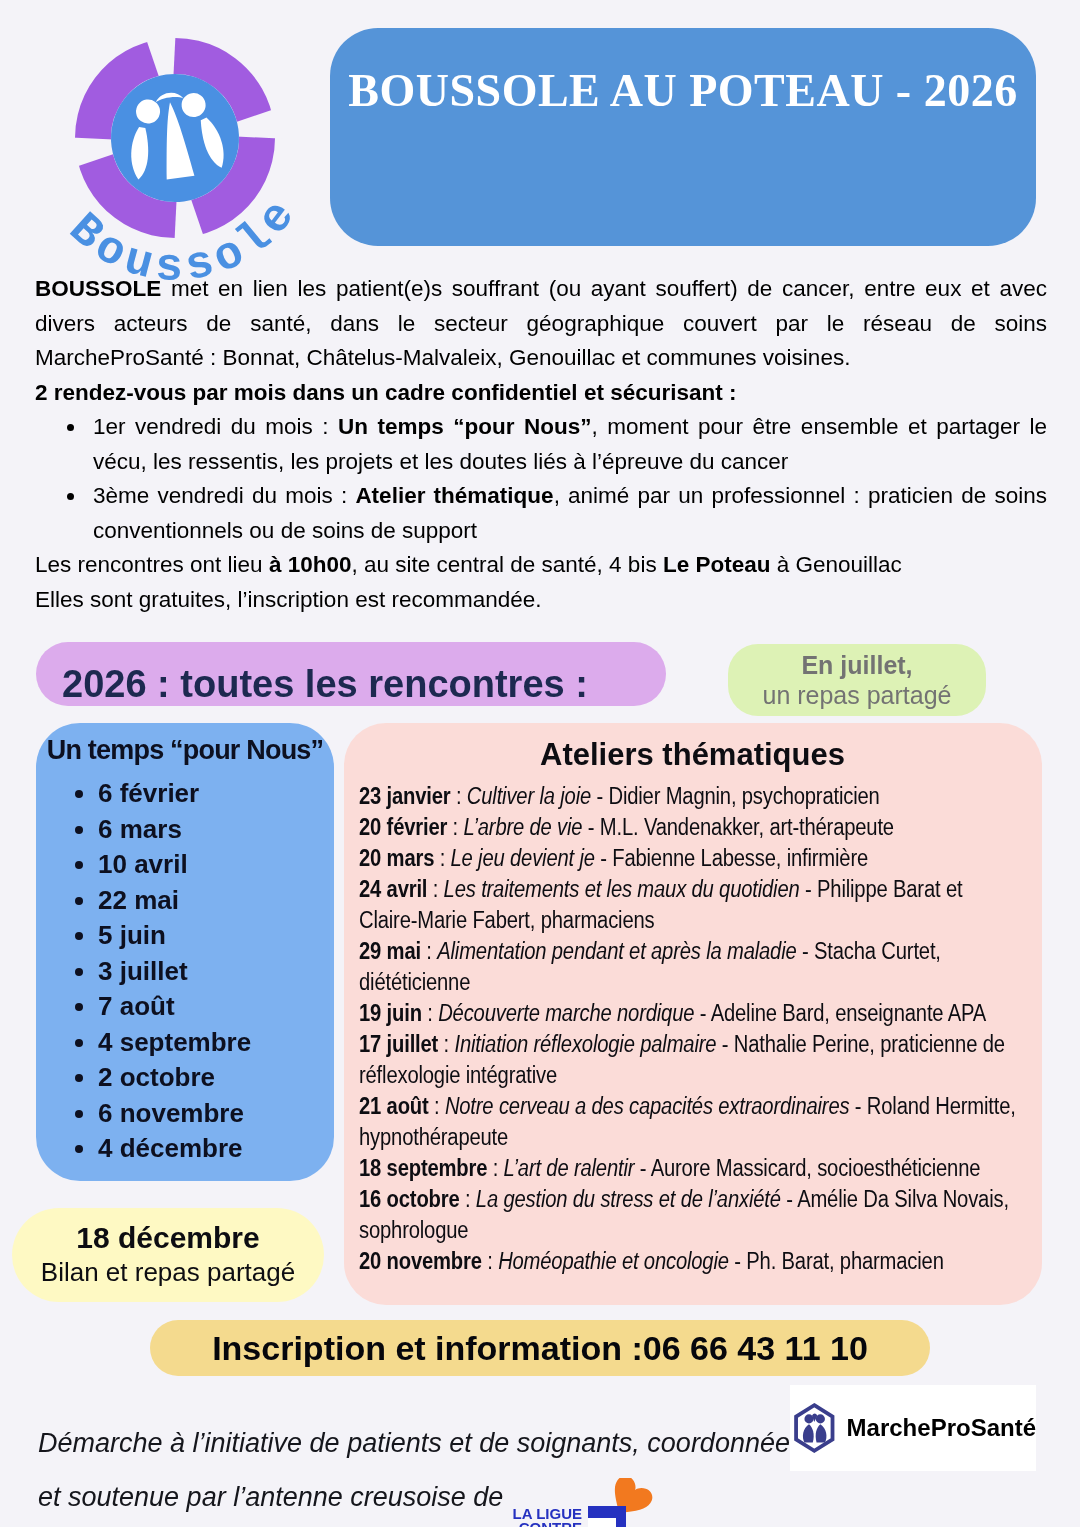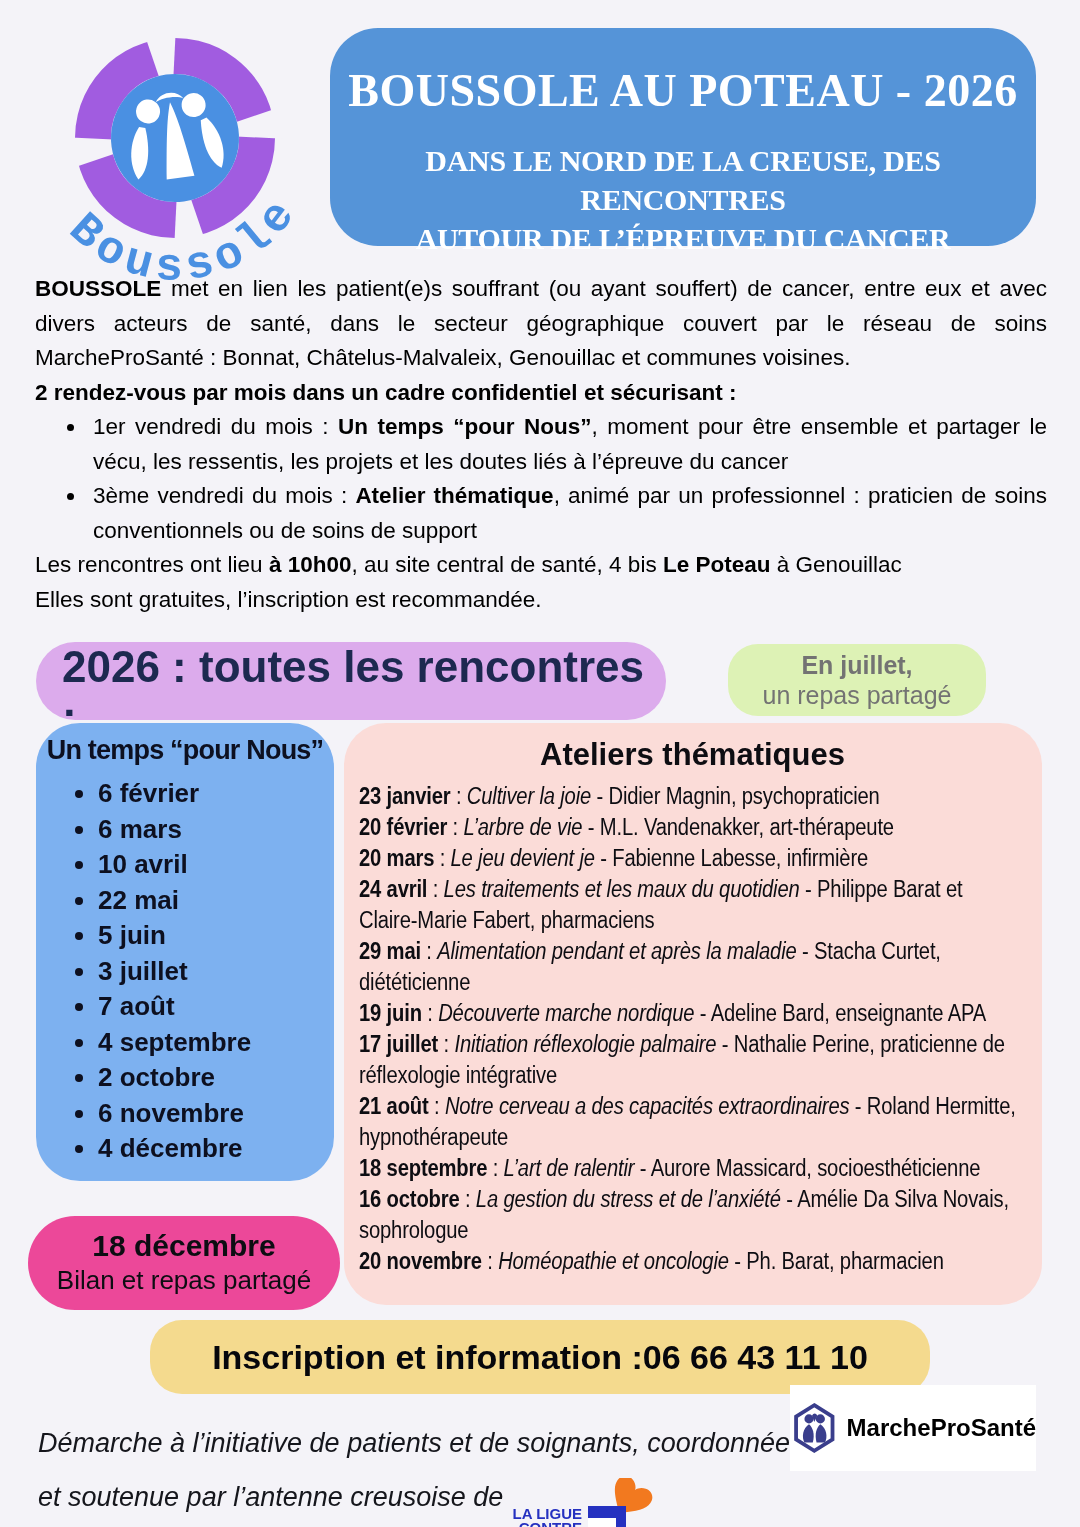--- a/index.html
+++ b/index.html
@@ -30,24 +30,24 @@
     font-size:22.5px; line-height:34.5px;
     text-align:justify; color:#000000;
   }
   #intro b { font-weight:bold; }
   #intro .para { text-align:justify; }
   ul.ibull { margin:0; padding-left:52px; }
   ul.ibull li { text-align:justify; padding-left:6px; }
 
   
   #banner2026 {
-    left:36px; top:642px; width:630px; height:78px;
+    left:36px; top:642px; width:630px; height:64px;
     background:#dcabec; border-radius:39px;
-    display:flex; align-items:flex-start; padding-left:26px;
-    font-size:44px; font-weight:bold; color:#1d2950;
+    display:flex; align-items:flex-end; padding-left:26px;
+    font-size:38px; font-weight:bold; color:#1d2950;
   }
   #juillet {
     left:728px; top:644px; width:258px; height:72px;
     background:#ddf2b5; border-radius:30px;
     text-align:center; color:#737373; padding-top:6px;
   }
   #juillet .l1 { font-size:25px; font-weight:bold; line-height:30px; }
   #juillet .l2 { font-size:25px; line-height:30px; }
 
   
@@ -69,29 +69,29 @@
     color:#0d0d12; padding:10px 16px 14px 15px;
   }
   #ateliers .col-title { text-align:center; font-size:31px; font-weight:bold; margin:4px 0 8px 0; }
   .atbody { width:755px; transform:scaleX(0.879); transform-origin:0 0; }
   .atbody p { font-size:23px; line-height:31px; letter-spacing:-0.2px; margin:0; }
   .atbody b { font-weight:bold; }
   .atbody i { font-style:italic; }
 
   
   #dec18 {
-    left:28px; top:1208px; width:312px; height:94px;
-    background:#ec4899; border-radius:47px;
-    text-align:center; color:#0d0d12; padding-top:12px;margin-top:8px;
+    left:12px; top:1208px; width:312px; height:94px;
+    background:#fef9c3; border-radius:47px;
+    text-align:center; color:#0d0d12; padding-top:12px;
   }
   #dec18 .l1 { font-size:30px; font-weight:bold; line-height:36px; }
   #dec18 .l2 { font-size:26px; line-height:32px; }
 
   #inscription {
-    left:150px; top:1320px; width:780px; height:74px;
+    left:150px; top:1320px; width:780px; height:56px;
     background:#f4da8e; border-radius:32px;
     display:flex; align-items:center; justify-content:center;
     font-size:34px; font-weight:bold; color:#06070c;
   }
 
   
   .footline { font-size:27px; font-style:italic; color:#15161c; white-space:nowrap; }
   #foot1 { left:38px; top:1428px; }
   #foot2 { left:38px; top:1482px; }
   #mps-box {
@@ -126,24 +126,20 @@
     </g>
     <path id="boussole-arc" d="M 38 217 A 142 142 0 0 0 283 179" fill="none"></path>
     <text font-family="'Liberation Mono', monospace" font-weight="bold" font-size="46" fill="#4a90e2" letter-spacing="6">
       <textPath href="#boussole-arc" startOffset="8">Boussole</textPath>
     </text>
   </svg>
 </div>
 
 <div class="abs" id="header-box">
   <div class="header-title">BOUSSOLE AU POTEAU - 2026</div>
-  <div class="header-sub">
-    <div>DANS LE NORD DE LA CREUSE, DES RENCONTRES</div>
-    <div>AUTOUR DE L’ÉPREUVE DU CANCER</div>
-  </div>
 </div>
 
 <div class="abs" id="intro">
   <div class="para"><b>BOUSSOLE</b><span> met en lien les patient(e)s souffrant (ou ayant souffert) de cancer, entre eux et avec divers acteurs de santé, dans le secteur géographique couvert par le réseau de soins MarcheProSanté : Bonnat, Châtelus-Malvaleix, Genouillac et communes voisines.</span></div>
   <div class="para"><b>2 rendez-vous par mois dans un cadre confidentiel et sécurisant :</b></div>
   <ul class="ibull">
     <li><span>1er vendredi du mois : </span><b>Un temps “pour Nous”</b><span>, moment pour être ensemble et partager le vécu, les ressentis, les projets et les doutes liés à l’épreuve du cancer</span></li>
     <li><span>3ème vendredi du mois : </span><b>Atelier thématique</b><span>, animé par un professionnel : praticien de soins conventionnels ou de soins de support</span></li>
   </ul>
   <div class="para"><span>Les rencontres ont lieu </span><b>à 10h00</b><span>, au site central de santé, 4 bis </span><b>Le Poteau</b><span> à Genouillac</span></div>

